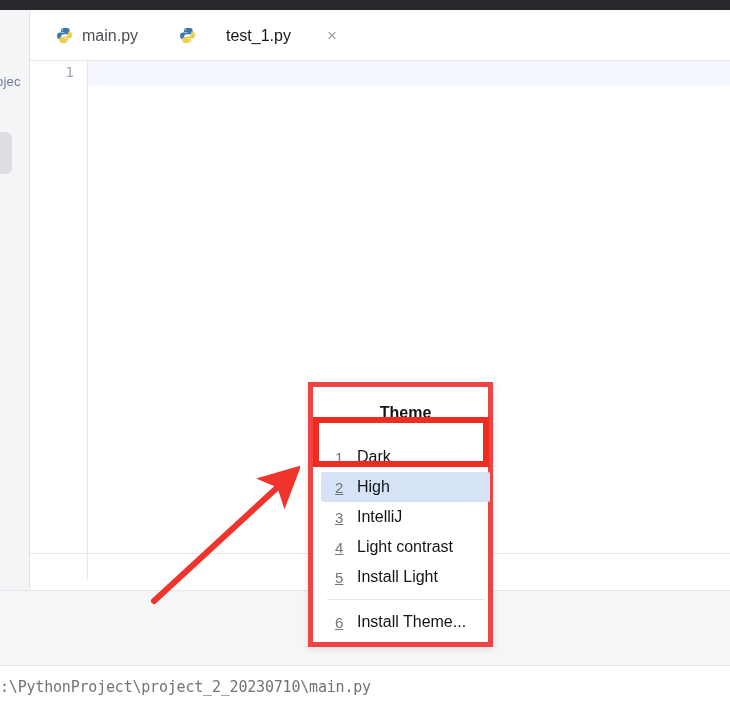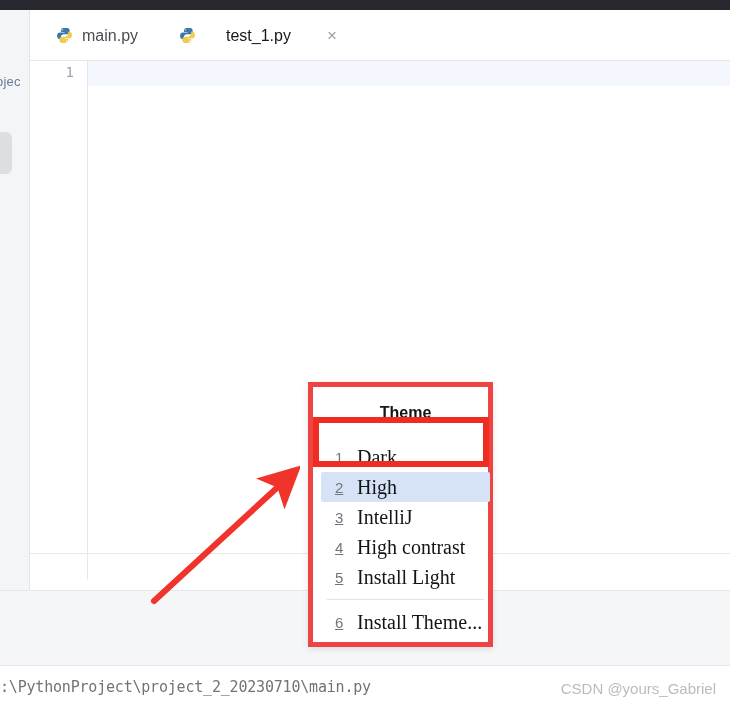--- a/index.html
+++ b/index.html
@@ -204,25 +204,24 @@
     cursor: default;
   }
   .menu-item .mnemonic {
     font-size: 15px;
     color: #70757d;
     text-decoration: underline;
     width: 14px;
     flex: 0 0 auto;
   }
   .menu-item .mlabel {
-    font-size: 20px;
+    font-size: 16px;
     color: #121417;
     margin-left: 8px;
     white-space: nowrap;
-    font-family: Liberation Serif, serif;
   }
   .menu-item.selected {
     background: #d6e3f7;
     margin: 0 8px;
     padding-left: 14px;
     border-radius: 2px;
   }
   .menu-sep {
     height: 1px;
     background: #e1e3e7;
@@ -282,21 +281,20 @@
   <div class="gutter">
     <div class="line-number">1</div>
   </div>
   <div class="editor-hsep"></div>
 </div>
 
 <div class="lower-panel"></div>
 
 <div class="statusbar">
   <span class="status-path">:\PythonProject\project_2_20230710\main.py</span>
-  <span class="watermark">CSDN @yours_Gabriel</span>
 </div>
 
 <div class="theme-popup">
   <div class="popup-title">Theme</div>
   <div class="menu-list">
 
     <div class="menu-item">
       <span class="mnemonic">1</span>
       <span class="mlabel">Dark</span>
     </div>
@@ -306,21 +304,21 @@
       <span class="mlabel">High</span>
     </div>
 
     <div class="menu-item">
       <span class="mnemonic">3</span>
       <span class="mlabel">IntelliJ</span>
     </div>
 
     <div class="menu-item">
       <span class="mnemonic">4</span>
-      <span class="mlabel">High contrast</span>
+      <span class="mlabel">Light contrast</span>
     </div>
 
     <div class="menu-item">
       <span class="mnemonic">5</span>
       <span class="mlabel">Install Light</span>
     </div>
 
     <div class="menu-sep"></div>
 
     <div class="menu-item">

